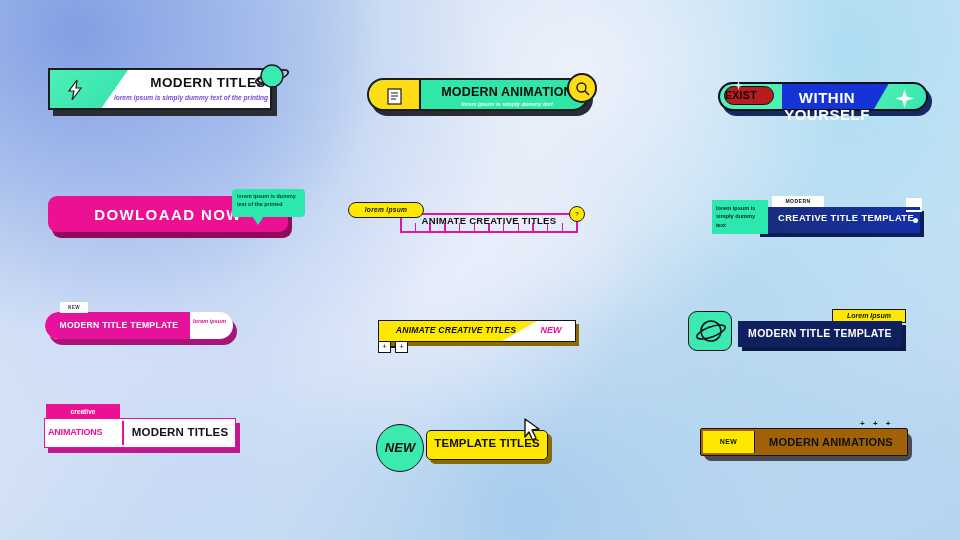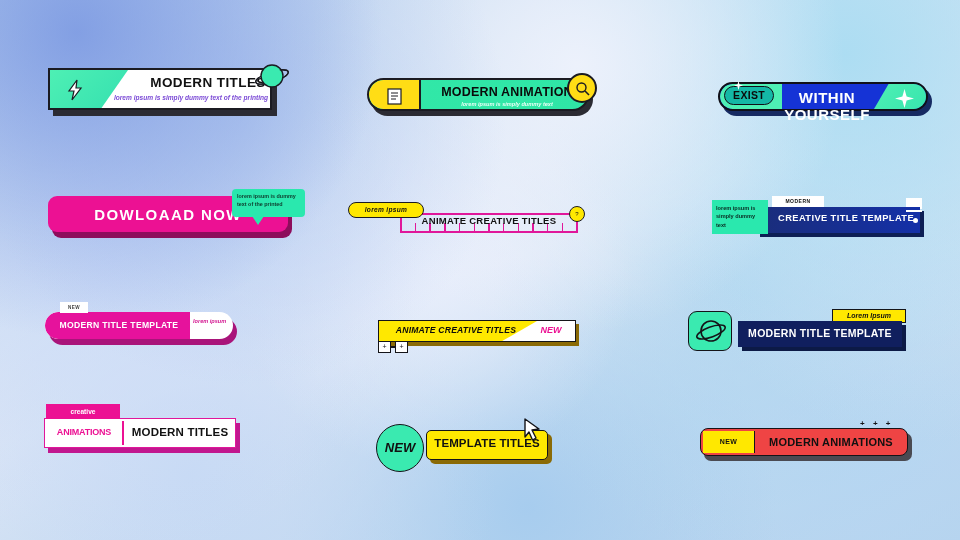--- a/index.html
+++ b/index.html
@@ -46,21 +46,21 @@
   .r1c2 .t2 { position:absolute; left:58px; top:21px; width:160px; text-align:center; font-size:5.6px; font-style:italic; font-weight:bold; color:#e9fff6; }
   .r1c2 .mag { position:absolute; left:200px; top:-5px; width:30px; height:30px; border:2px solid #1b1b22; border-radius:50%; background:#ffdd15; }
   .r1c2 .mag svg { position:absolute; left:6px; top:6px; }
 
   
   .r1c3 { left:718px; top:82px; width:220px; height:38px; }
   .r1c3 .shadow { position:absolute; left:4px; top:5px; width:210px; height:29px; border-radius:15px; background:#162a62; }
   .r1c3 .body { position:absolute; left:0; top:0; width:210px; height:29px; border-radius:15px; border:2px solid #101018; overflow:hidden; background:#1533d6; }
   .r1c3 .lgreen { position:absolute; left:0; top:0; width:62px; height:100%; background:#4ef0b4; border-radius:14px 0 0 14px; }
   .r1c3 .rgreen { position:absolute; right:0; top:0; width:52px; height:100%; background:linear-gradient(135deg,#4ef0b4,#38e5ae); clip-path:polygon(28% 0,100% 0,100% 100%,0 100%); }
-  .r1c3 .badge { position:absolute; left:6px; top:4px; width:50px; height:19px; border:1.6px solid #101018; border-radius:10px; background:#14b8a6; color:#0b0b0b; font-size:10.5px; font-weight:bold; text-align:center; line-height:17px; letter-spacing:.3px; }
+  .r1c3 .badge { position:absolute; left:6px; top:4px; width:50px; height:19px; border:1.6px solid #101018; border-radius:10px; background:#b91c1c; color:#0b0b0b; font-size:10.5px; font-weight:bold; text-align:left; line-height:17px; letter-spacing:.3px; }
   .r1c3 .t1 { position:absolute; left:62px; top:7px; width:94px; text-align:center; font-size:15px; font-weight:bold; color:#fff; letter-spacing:.5px; }
   .r1c3 .spark { position:absolute; right:12px; top:5px; width:19px; height:19px; color:#fff; }
   .r1c3 .sparkmini { position:absolute; left:16px; top:-6px; width:9px; height:9px; color:#ffffff; }
 
   
   .r2c1 { left:48px; top:196px; width:255px; height:50px; }
   .r2c1 .shadow { position:absolute; left:4px; top:6px; width:240px; height:36px; border-radius:9px; background:#8d0d5c; }
   .r2c1 .body { position:absolute; left:0; top:0; width:240px; height:36px; border-radius:9px; background:#ec1193; display:flex; align-items:center; justify-content:center; }
   .r2c1 .t1 { font-size:15px; font-weight:bold; color:#fff; letter-spacing:1.4px; }
   .r2c1 .bub { position:absolute; left:184px; top:-7px; width:73px; height:28px; background:#2ae8ae; border-radius:4px; }
@@ -118,38 +118,38 @@
   .r3c3 .bar { position:absolute; left:50px; top:15px; width:164px; height:26px; background:#101f5e; }
   .r3c3 .t1 { position:absolute; left:56px; top:21px; width:152px; text-align:center; font-size:10.5px; font-weight:bold; color:#fff; letter-spacing:.3px; }
   .r3c3 .ysq { position:absolute; left:144px; top:3px; width:74px; height:14px; background:#ffe800; border:1.2px solid #141418; color:#111; font-size:7px; font-weight:bold; font-style:italic; text-align:center; line-height:12px; }
   .r3c3 .icon { position:absolute; left:0; top:5px; width:44px; height:40px; background:#3aeab0; border:1.6px solid #141418; border-radius:9px; }
   .r3c3 .icon svg { position:absolute; left:6px; top:5px; }
 
   
   .r4c1 { left:44px; top:418px; width:200px; height:48px; }
   .r4c1 .shadow { position:absolute; left:4px; top:5px; width:192px; height:30px; background:#c1178f; }
   .r4c1 .body { position:absolute; left:0; top:0; width:192px; height:30px; background:#fff; border:1.4px solid #e0179a; }
-  .r4c1 .t1 { position:absolute; left:4px; top:9px; width:72px; text-align:center; font-size:9px; font-weight:bold; color:#ec1193; letter-spacing:-.2px; }
+  .r4c1 .t1 { position:absolute; left:4px; top:9px; width:72px; font-size:9px; font-weight:bold; color:#ec1193; letter-spacing:-.2px; }
   .r4c1 .div { position:absolute; left:78px; top:3px; width:2px; height:24px; background:#ec1193; }
   .r4c1 .t2 { position:absolute; left:84px; top:8px; width:104px; text-align:center; font-size:11.5px; font-weight:bold; color:#111; letter-spacing:.2px; }
   .r4c1 .top { position:absolute; left:2px; top:-14px; width:74px; height:15px; background:#ec1193; color:#fff; font-size:6.6px; font-weight:bold; text-align:center; line-height:15px; }
 
   
   .r4c2 { left:376px; top:424px; width:184px; height:48px; }
   .r4c2 .shadow { position:absolute; left:54px; top:10px; width:122px; height:30px; border-radius:5px; background:#8a6a06; }
   .r4c2 .bar { position:absolute; left:50px; top:6px; width:122px; height:30px; border-radius:5px; background:#ffe800; border:1.6px solid #141418; }
   .r4c2 .t1 { position:absolute; left:54px; top:13px; width:114px; text-align:center; font-size:11.5px; font-weight:bold; color:#111; letter-spacing:.1px; }
   .r4c2 .circ { position:absolute; left:0; top:0; width:48px; height:48px; border-radius:50%; background:#3aeab0; border:1.8px solid #141418; }
   .r4c2 .circ span { display:block; text-align:center; line-height:45px; font-size:13px; font-weight:bold; font-style:italic; color:#111; }
   .r4c2 .cursor { position:absolute; left:146px; top:-6px; width:20px; height:24px; }
 
   
   .r4c3 { left:700px; top:428px; width:220px; height:38px; }
   .r4c3 .shadow { position:absolute; left:4px; top:5px; width:208px; height:28px; border-radius:7px; background:#4a4a52; }
-  .r4c3 .body { position:absolute; left:0; top:0; width:208px; height:28px; border-radius:8px; background:#ef4444; border:1.8px solid #141418; overflow:hidden; }
+  .r4c3 .body { position:absolute; left:0; top:0; width:208px; height:28px; border-radius:2px; background:#a16207; border:1.8px solid #141418; overflow:hidden; }
   .r4c3 .ybox { position:absolute; left:2px; top:2px; width:52px; height:22px; background:#ffe800; border-right:1.6px solid #141418; color:#111; font-size:7px; font-weight:bold; text-align:center; line-height:22px; letter-spacing:.4px; }
   .r4c3 .t1 { position:absolute; left:58px; top:7px; width:144px; text-align:center; font-size:11px; font-weight:bold; color:#111; letter-spacing:.2px; }
   .r4c3 .plus { position:absolute; left:160px; top:-9px; font-size:8px; letter-spacing:3px; color:#141418; font-weight:bold; }
 </style>
 </head>
 <body>
 
 <div class="canvas">
 
   <div class="card r1c1">

